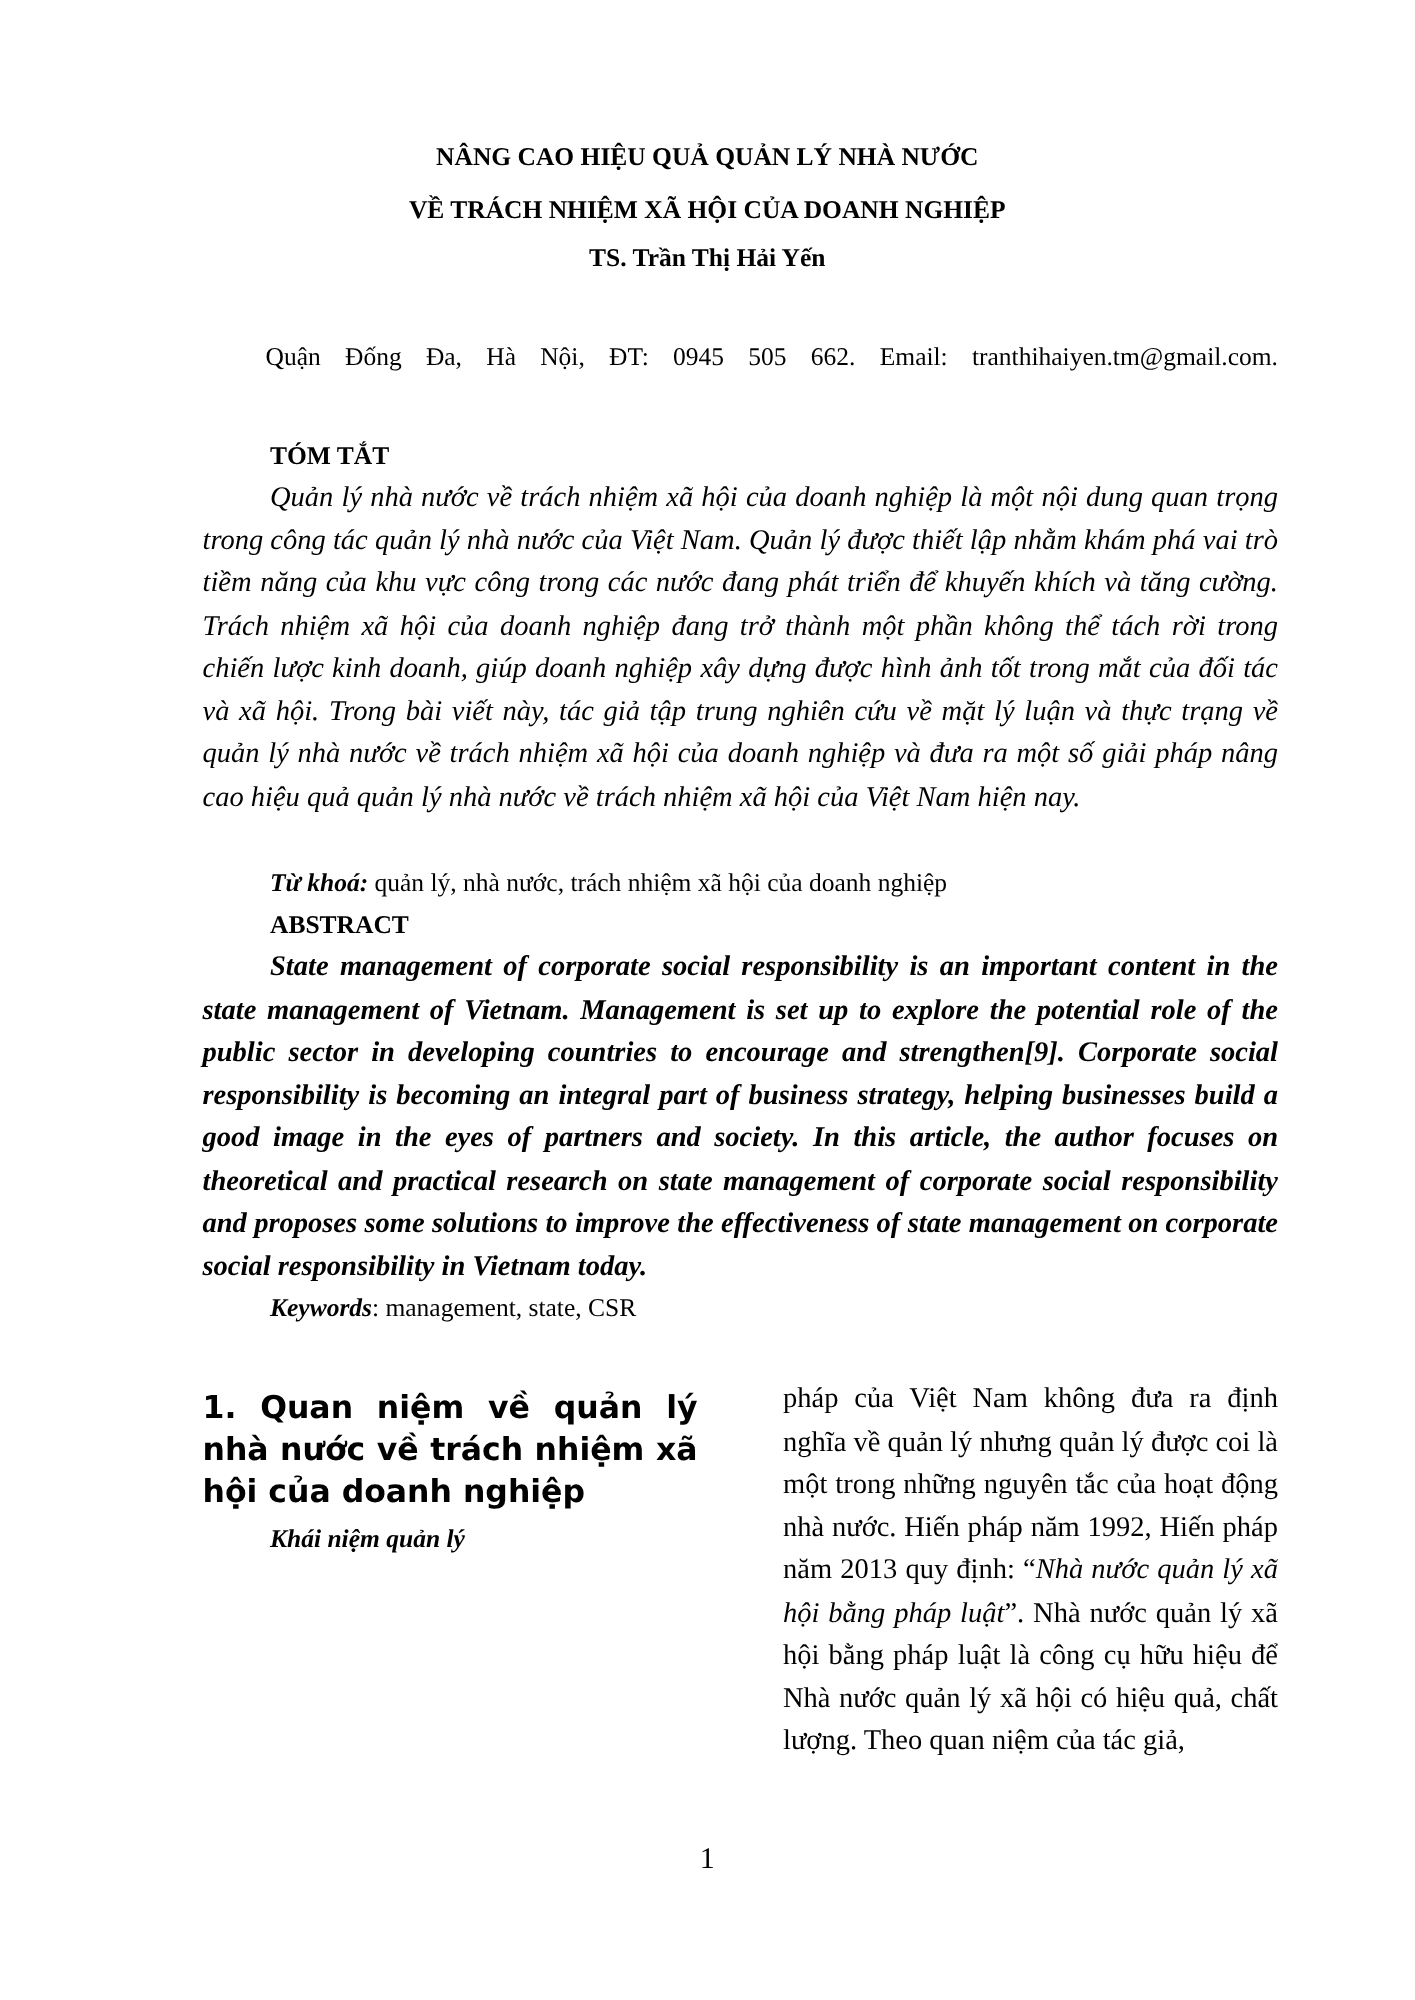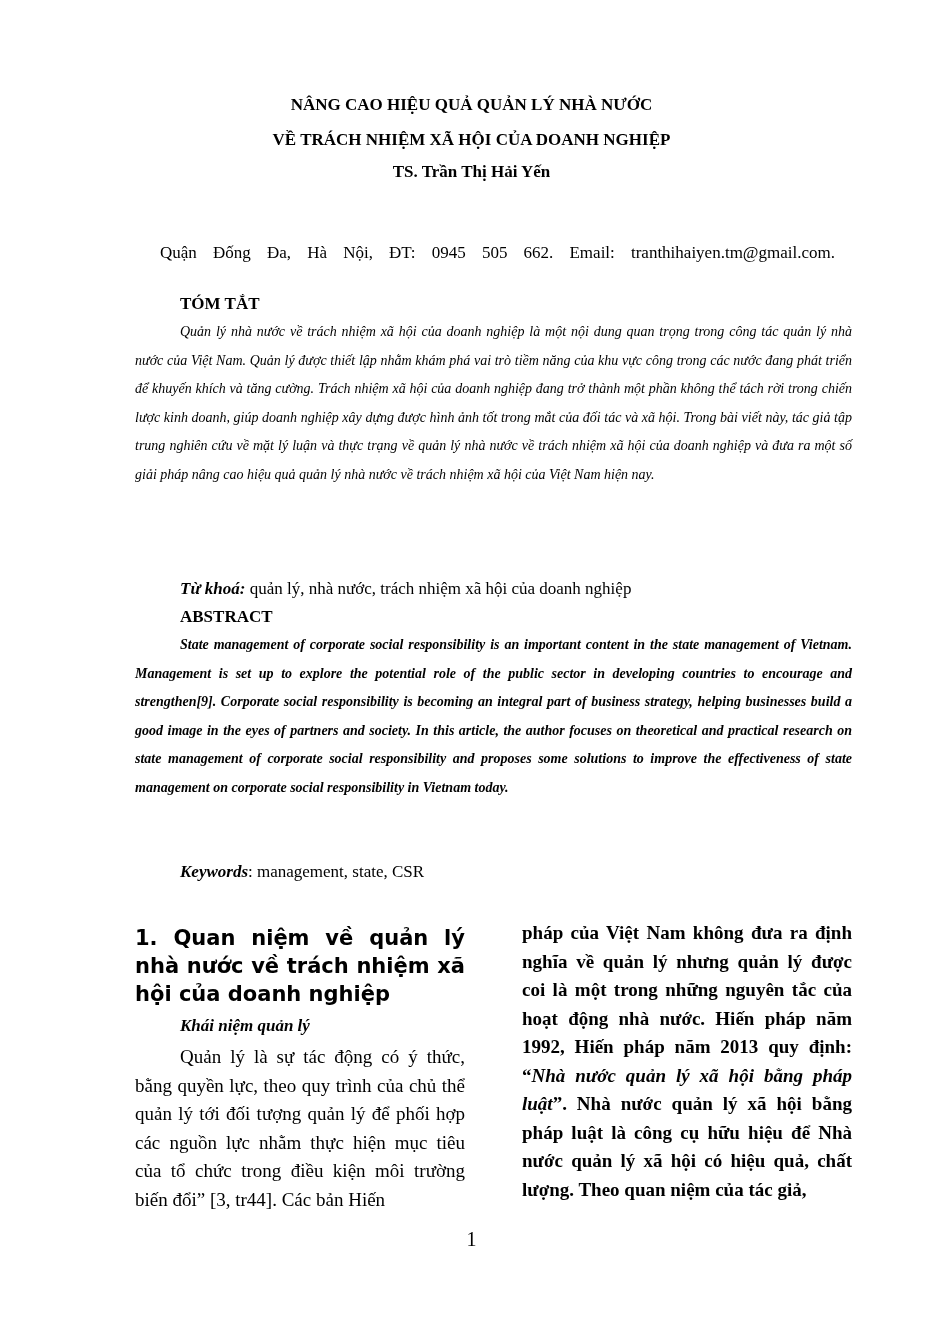--- a/index.html
+++ b/index.html
@@ -2,58 +2,55 @@
 <html><head>
 <meta charset="utf-8">
 <style>
   html, body { margin: 0; padding: 0; background: #ffffff; }
   body { width: 943px; height: 1333px; position: relative; overflow: hidden; color: #000; font-family: "Liberation Serif", serif; }
   .page { position: absolute; left: 0; top: 0; width: 943px; height: 1333px; background: #fff; }
   .line { position: absolute; white-space: nowrap; font-size: 17px; line-height: 28px; }
   .center { left: 0; width: 943px; text-align: center; }
   .bold { font-weight: bold; }
   .ital { font-style: italic; }
-  .block { position: absolute; font-size: 14px; line-height: 28.5px; text-align: justify; }
+  .block { position: absolute; font-size: 19px; line-height: 28.5px; text-align: justify; }
   .block p { margin: 0; }
   .indent { text-indent: 45px; }
   .col-head { position: absolute; font-family: "DejaVu Sans", sans-serif; font-weight: bold; font-size: 21px; line-height: 28px; text-align: justify; }
   .col-text { position: absolute; font-size: 19px; line-height: 28.5px; text-align: justify; }
   .col-text p { margin: 0; }
   .page-num { position: absolute; left: 0; width: 943px; top: 1228px; text-align: center; font-size: 20px; }
 </style>
 </head>
 <body>
 
 <div class="page">
 
   <div class="line center bold" style="top:91px;">NÂNG CAO HIỆU QUẢ QUẢN LÝ NHÀ NƯỚC</div>
   <div class="line center bold" style="top:158px;">TS. Trần Thị Hải Yến</div>
   <div class="line center bold" style="top:126px;">VỀ TRÁCH NHIỆM XÃ HỘI CỦA DOANH NGHIỆP</div>
-  <div class="line" style="top:224px; left:160px; width:675px; text-align:justify; text-align-last:justify;margin-top:15px;">Quận Đống Đa, Hà Nội, ĐT: 0945 505 662. Email: tranthihaiyen.tm@gmail.com.</div>
+  <div class="line" style="top:224px; left:177px; width:675px; text-align:justify; text-align-last:justify;">Quận Đống Đa, Hà Nội, ĐT: 0945 505 662. Email: tranthihaiyen.tm@gmail.com.</div>
 
   <div class="line bold" style="top:290px; left:180px;">TÓM TẮT</div>
   <div class="block ital" style="top:318px; left:135px; width:717px;">
     <p class="indent">Quản lý nhà nước về trách nhiệm xã hội của doanh nghiệp là một nội dung quan trọng trong công tác quản lý nhà nước của Việt Nam. Quản lý được thiết lập nhằm khám phá vai trò tiềm năng của khu vực công trong các nước đang phát triển để khuyến khích và tăng cường. Trách nhiệm xã hội của doanh nghiệp đang trở thành một phần không thể tách rời trong chiến lược kinh doanh, giúp doanh nghiệp xây dựng được hình ảnh tốt trong mắt của đối tác và xã hội. Trong bài viết này, tác giả tập trung nghiên cứu về mặt lý luận và thực trạng về quản lý nhà nước về trách nhiệm xã hội của doanh nghiệp và đưa ra một số giải pháp nâng cao hiệu quả quản lý nhà nước về trách nhiệm xã hội của Việt Nam hiện nay.</p>
   </div>
   <div class="line" style="top:575px; left:180px;">
     <span class="bold ital">Từ khoá:</span><span> quản lý, nhà nước, trách nhiệm xã hội của doanh nghiệp</span>
   </div>
 
   <div class="line bold" style="top:603px; left:180px;">ABSTRACT</div>
   <div class="block ital" style="top:631px; left:135px; width:717px;font-weight:bold;">
     <p class="indent">State management of corporate social responsibility is an important content in the state management of Vietnam. Management is set up to explore the potential role of the public sector in developing countries to encourage and strengthen[9]. Corporate social responsibility is becoming an integral part of business strategy, helping businesses build a good image in the eyes of partners and society. In this article, the author focuses on theoretical and practical research on state management of corporate social responsibility and proposes some solutions to improve the effectiveness of state management on corporate social responsibility in Vietnam today.</p>
   </div>
   <div class="line" style="top:858px; left:180px;">
     <span class="bold ital">Keywords</span><span>: management, state, CSR</span>
   </div>
 
   <div class="col-head" style="top:924px; left:135px; width:330px;">1. Quan niệm về quản lý nhà nước về trách nhiệm xã hội của doanh nghiệp</div>
   <div class="line bold ital" style="top:1012px; left:180px;">Khái niệm quản lý</div>
-  <div class="col-text" style="top:1043px; left:135px; width:330px;">
-    <p class="indent">Quản lý là sự tác động có ý thức, bằng quyền lực, theo quy trình của chủ thể quản lý tới đối tượng quản lý để phối hợp các nguồn lực nhằm thực hiện mục tiêu của tổ chức trong điều kiện môi trường biến đổi” [3, tr44]. Các bản Hiến</p>
-  </div>
 
-  <div class="col-text" style="top:919px; left:522px; width:330px;font-weight:bold;">
+  <div class="col-text" style="top:919px; left:522px; width:330px;">
     <p><span>pháp của Việt Nam không đưa ra định nghĩa về quản lý nhưng quản lý được coi là một trong những nguyên tắc của hoạt động nhà nước. Hiến pháp năm 1992, Hiến pháp năm 2013 quy định: “</span><span class="ital">Nhà nước quản lý xã hội bằng pháp luật</span><span>”. Nhà nước quản lý xã hội bằng pháp luật là công cụ hữu hiệu để Nhà nước quản lý xã hội có hiệu quả, chất lượng. Theo quan niệm của tác giả,</span></p>
   </div>
 
   <div class="page-num">1</div>
 </div>
 
 </body></html>

